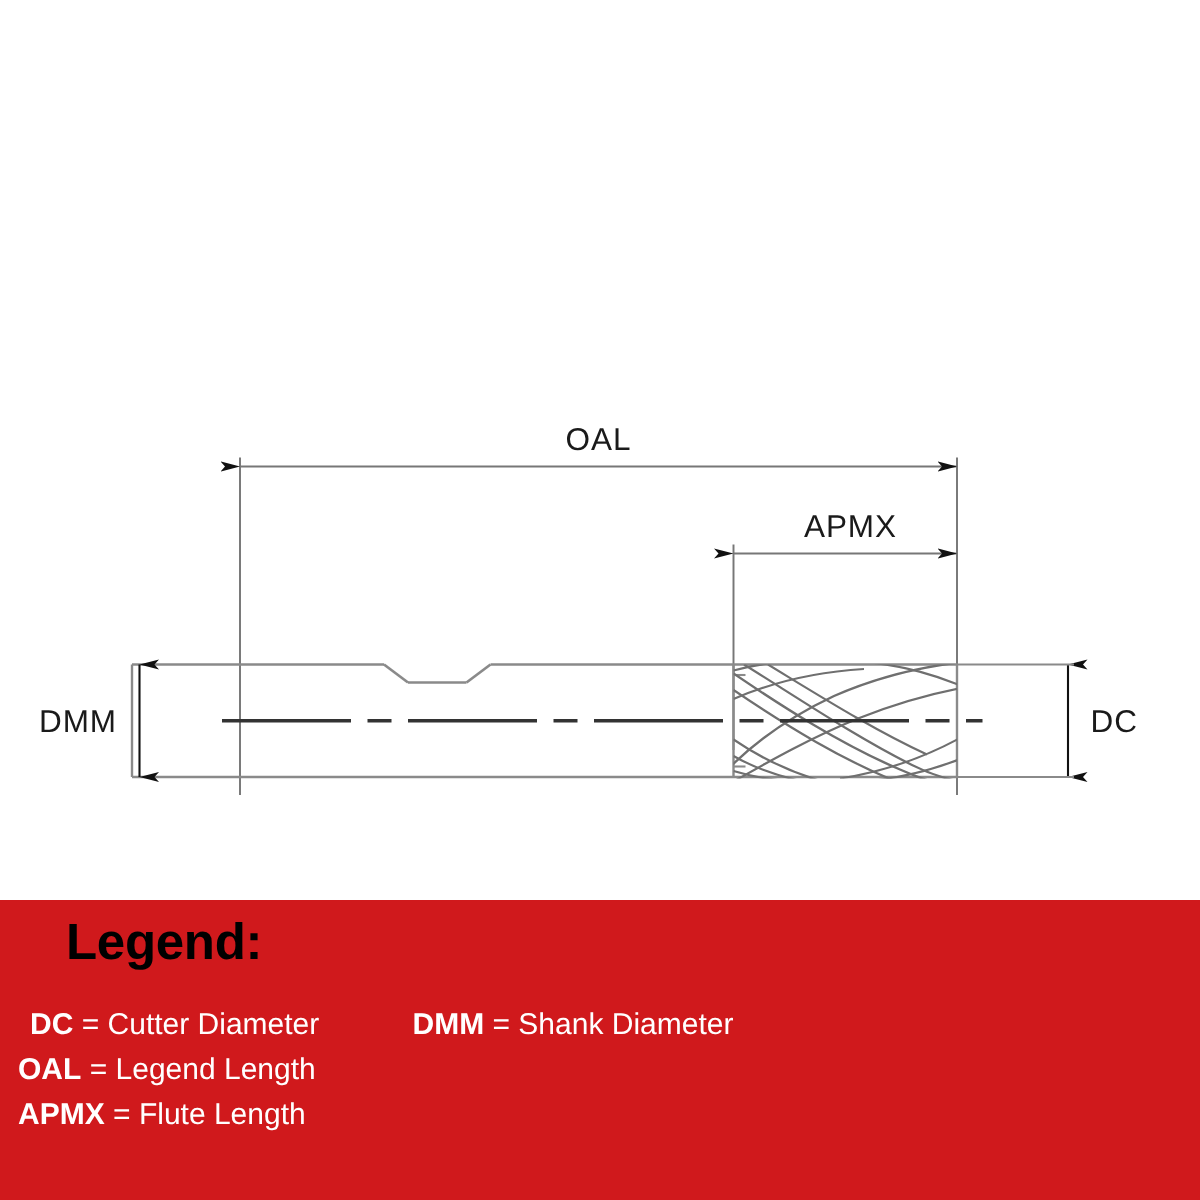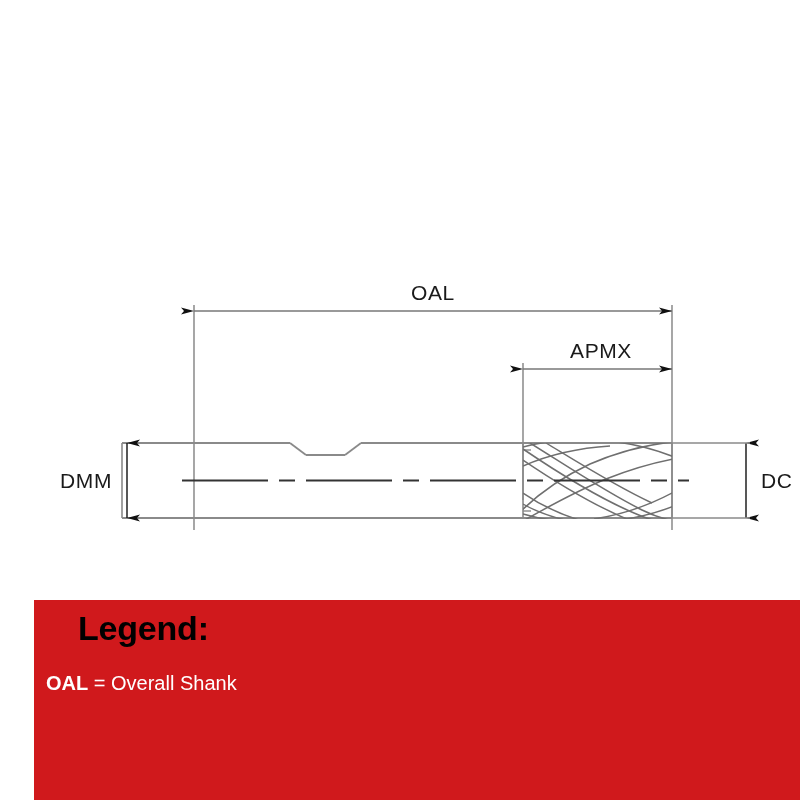--- a/index.html
+++ b/index.html
@@ -12,21 +12,20 @@
     height: 800px;
     font-family: "Liberation Sans", sans-serif;
     overflow: hidden;
     position: relative;
   }
   #page {
     position: relative;
     width: 767px;
     height: 800px;
     background: #ffffff;
-    margin-left: 34px;
   }
   
   #drawing-area {
     position: absolute;
     left: 0;
     top: 0;
     width: 800px;
     height: 600px;
     background: #ffffff;
   }
@@ -193,24 +192,37 @@
       </g>
 
     </svg>
   </div>
 
   <div id="legend-band">
     <div id="legend-title">Legend:</div>
 
     <div id="legend-rows">
 
+      <div class="legend-row">
+        <span class="legend-entry entry-dc">
+          <span class="legend-abbr">DC</span><span class="legend-eq"> = </span><span class="legend-def">Cutter Diameter</span>
+        </span>
+        <span class="legend-entry entry-dmm">
+          <span class="legend-abbr">DMM</span><span class="legend-eq"> = </span><span class="legend-def">Shank Diameter</span>
+        </span>
+      </div>
 
       <div class="legend-row">
         <span class="legend-entry entry-oal">
-          <span class="legend-abbr">OAL</span><span class="legend-eq"> = </span><span class="legend-def">Overall Shank</span>
+          <span class="legend-abbr">OAL</span><span class="legend-eq"> = </span><span class="legend-def">Legend Length</span>
         </span>
       </div>
 
+      <div class="legend-row">
+        <span class="legend-entry entry-apmx">
+          <span class="legend-abbr">APMX</span><span class="legend-eq"> = </span><span class="legend-def">Flute Length</span>
+        </span>
+      </div>
 
     </div>
   </div>
 
 </div>
 
 </body></html>

